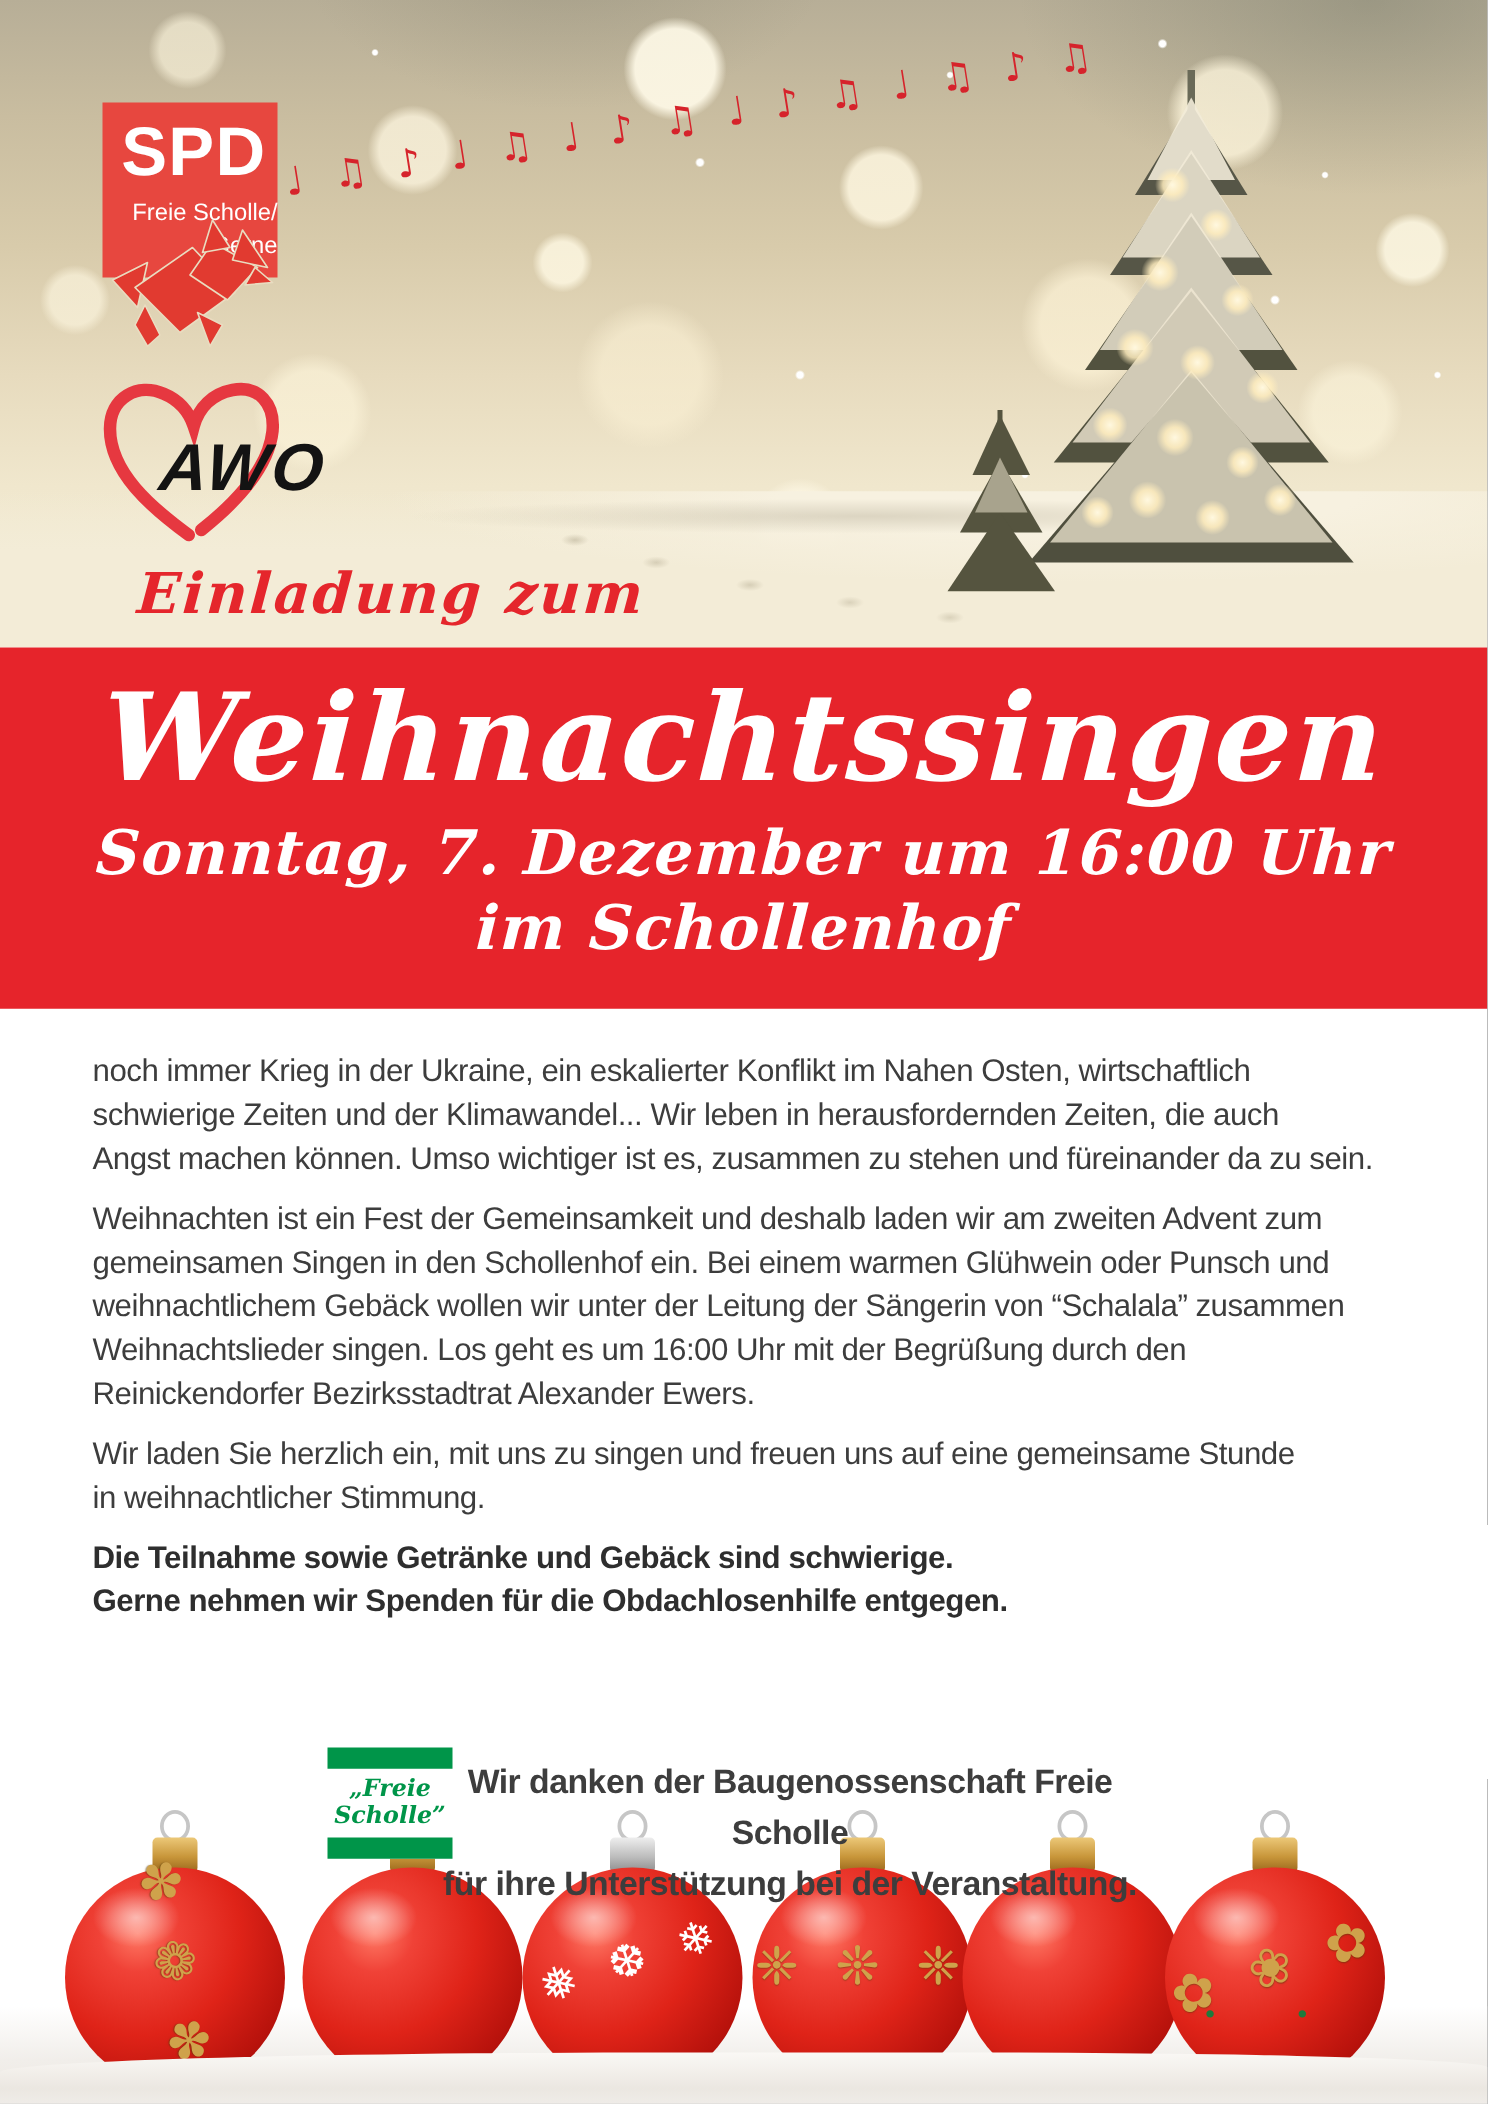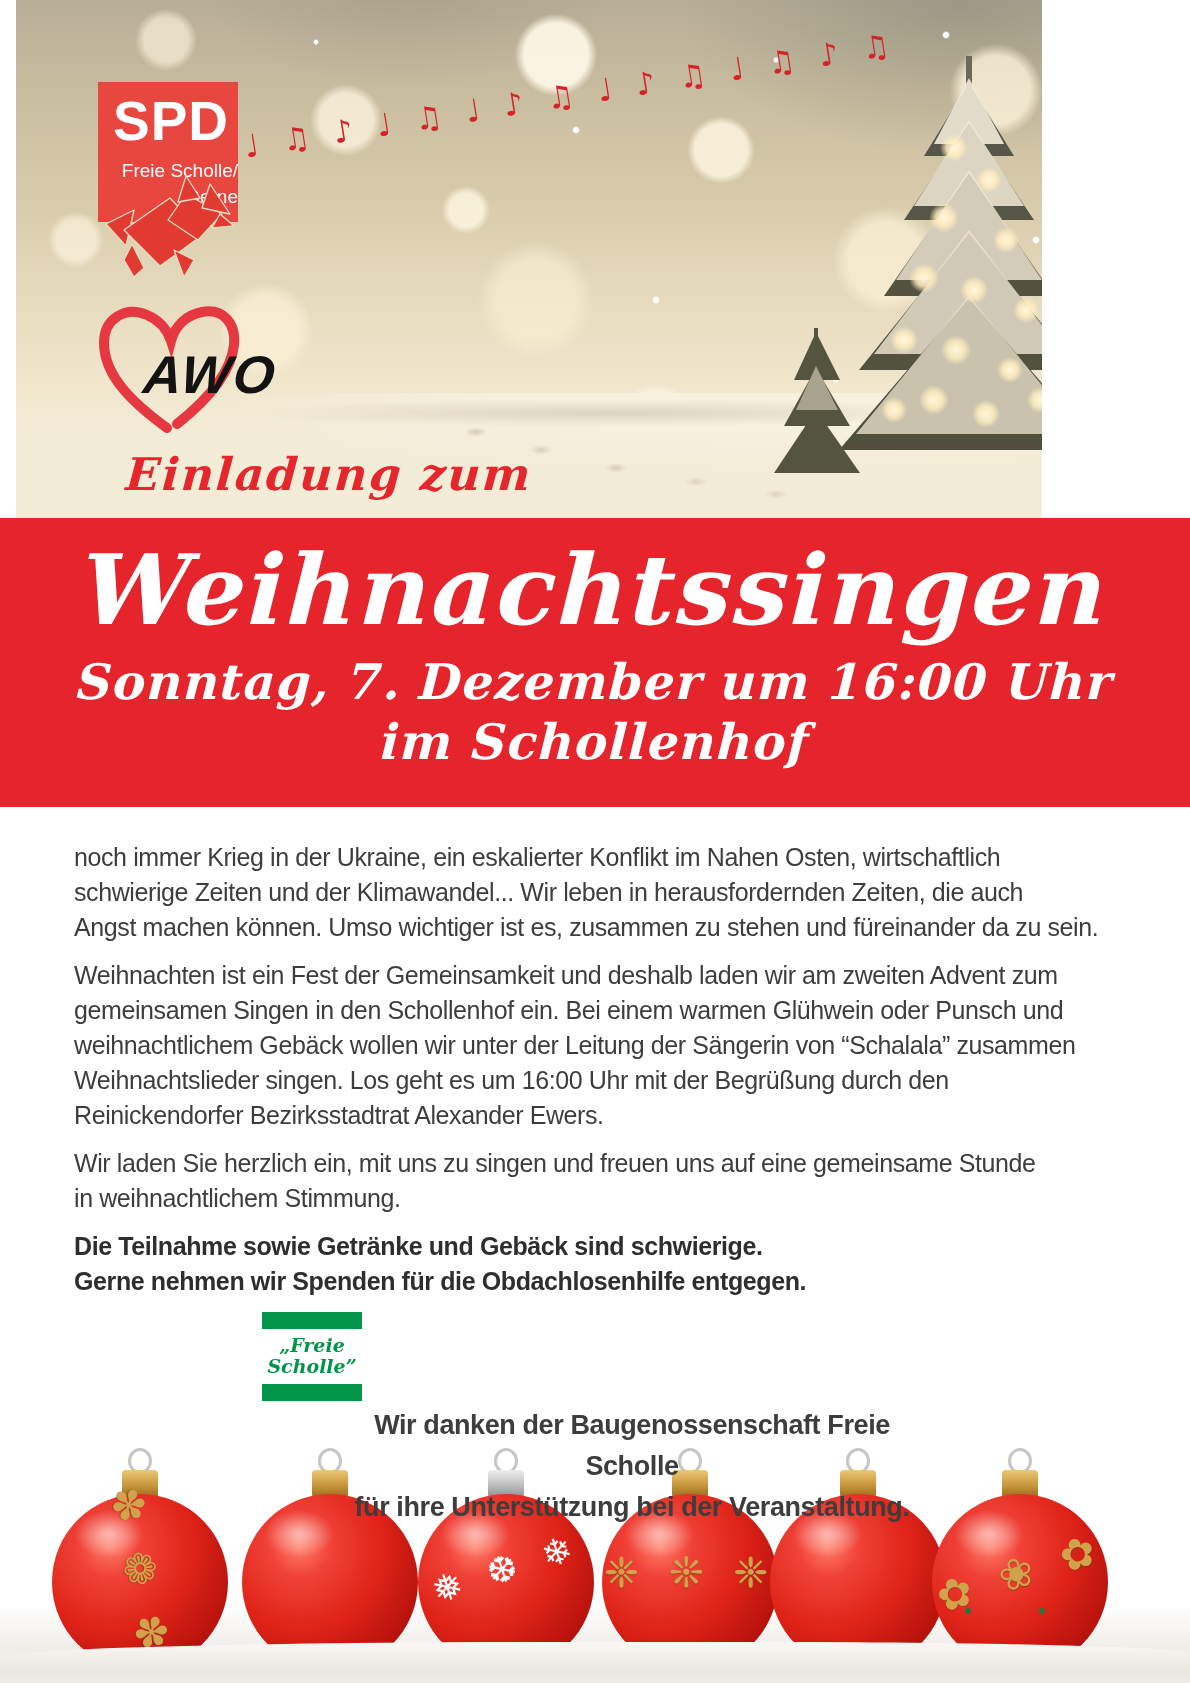--- a/index.html
+++ b/index.html
@@ -1,20 +1,20 @@
 <!DOCTYPE html>
 <html><head>
 <meta charset="utf-8">
 <style>
   html,body{margin:0;padding:0;background:#888;}
   .page{position:relative;width:1190px;height:1683px;margin:0 auto;background:#ffffff;
         overflow:hidden;font-family:"Liberation Sans",sans-serif;}
 
   
-  .header{position:absolute;left:16px;top:0;width:1026px;height:518px;overflow:hidden;}
+  .header{position:absolute;left:0;top:0;width:1190px;height:518px;overflow:hidden;}
   .header-bg{position:absolute;inset:0;
     background:
       radial-gradient(circle 55px at 540px 55px,  rgba(255,250,232,.90) 0 58%, rgba(255,250,232,0) 75%),
       radial-gradient(circle 45px at 705px 150px, rgba(255,248,226,.80) 0 58%, rgba(255,248,226,0) 75%),
       radial-gradient(circle 62px at 980px 90px,  rgba(255,247,222,.75) 0 55%, rgba(255,247,222,0) 75%),
       radial-gradient(circle 38px at 1130px 200px,rgba(255,250,230,.80) 0 58%, rgba(255,250,230,0) 78%),
       radial-gradient(circle 72px at 870px 260px, rgba(252,242,214,.70) 0 52%, rgba(252,242,214,0) 74%),
       radial-gradient(circle 46px at 330px 120px, rgba(253,246,224,.75) 0 58%, rgba(253,246,224,0) 78%),
       radial-gradient(circle 64px at 250px 330px, rgba(252,244,218,.65) 0 52%, rgba(252,244,218,0) 74%),
       radial-gradient(circle 82px at 520px 300px, rgba(250,240,212,.60) 0 48%, rgba(250,240,212,0) 72%),
@@ -84,21 +84,21 @@
               letter-spacing:1px;transform:skewX(-3deg);}
 
   
   .content{position:absolute;left:74px;top:840px;width:1090px;color:#3d3d3d;
            font-size:25px;line-height:35px;letter-spacing:-0.4px;}
   .content .para{white-space:pre;margin:0 0 13px 0;}
   .salutation{font-weight:700;color:#2e2e2e;margin:0 0 13px 0;}
   .highlight{font-weight:700;color:#2e2e2e;white-space:pre;margin:0;}
 
   
-  .fs-logo{position:absolute;left:262px;top:1312px;width:100px;height:89px;background:#fff;z-index:12;}
+  .fs-logo{position:absolute;left:262px;top:1398px;width:100px;height:89px;background:#fff;z-index:12;}
   .fs-bar{height:17px;background:#009549;}
   .fs-bar-bottom{position:absolute;left:0;right:0;bottom:0;height:17px;background:#009549;}
   .fs-text{font-family:"DejaVu Serif",serif;font-style:italic;font-weight:700;
            color:#009549;font-size:19px;line-height:21px;text-align:center;
            white-space:pre-line;margin-top:6px;}
   .thanks{position:absolute;left:352px;top:1405px;width:560px;z-index:12;text-align:center;
           color:#3d3d3d;font-size:27px;line-height:41px;letter-spacing:-0.4px;white-space:pre-line;font-weight:bold;}
 
   
   .baubles{position:absolute;left:0;top:1380px;width:1190px;height:303px;}
@@ -226,21 +226,21 @@
   <div class="content">
     <div class="para">noch immer Krieg in der Ukraine, ein eskalierter Konflikt im Nahen Osten, wirtschaftlich
 schwierige Zeiten und der Klimawandel... Wir leben in herausfordernden Zeiten, die auch
 Angst machen können. Umso wichtiger ist es, zusammen zu stehen und füreinander da zu sein.</div>
     <div class="para">Weihnachten ist ein Fest der Gemeinsamkeit und deshalb laden wir am zweiten Advent zum
 gemeinsamen Singen in den Schollenhof ein. Bei einem warmen Glühwein oder Punsch und
 weihnachtlichem Gebäck wollen wir unter der Leitung der Sängerin von “Schalala” zusammen
 Weihnachtslieder singen. Los geht es um 16:00 Uhr mit der Begrüßung durch den
 Reinickendorfer Bezirksstadtrat Alexander Ewers.</div>
     <div class="para">Wir laden Sie herzlich ein, mit uns zu singen und freuen uns auf eine gemeinsame Stunde
-in weihnachtlichem Stimmung.</div>
+in weihnachtlicher Stimmung.</div>
     <div class="highlight">Die Teilnahme sowie Getränke und Gebäck sind schwierige.
 Gerne nehmen wir Spenden für die Obdachlosenhilfe entgegen.</div>
   </div>
 
   <div class="fs-logo">
     <div class="fs-bar"></div>
     <div class="fs-text">„Freie
 Scholle”</div>
     <div class="fs-bar-bottom"></div>
   </div>

